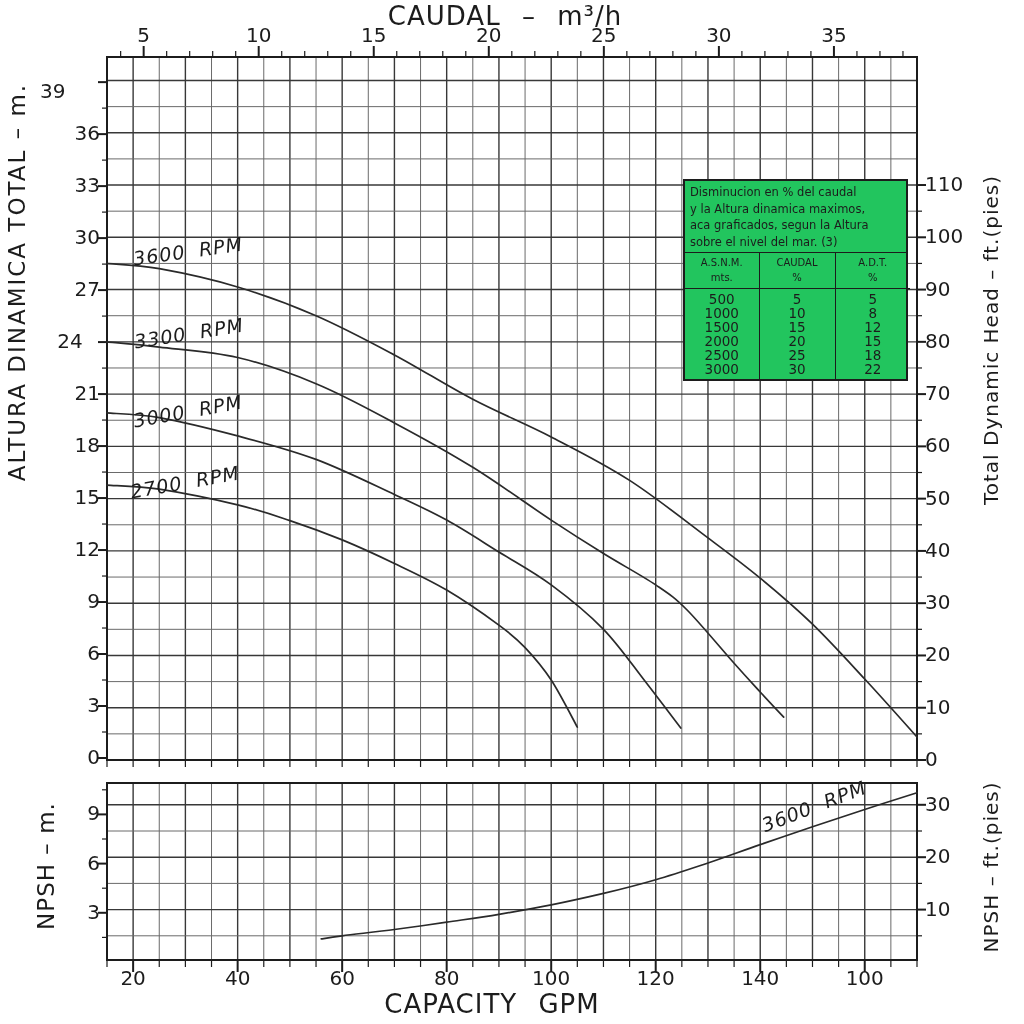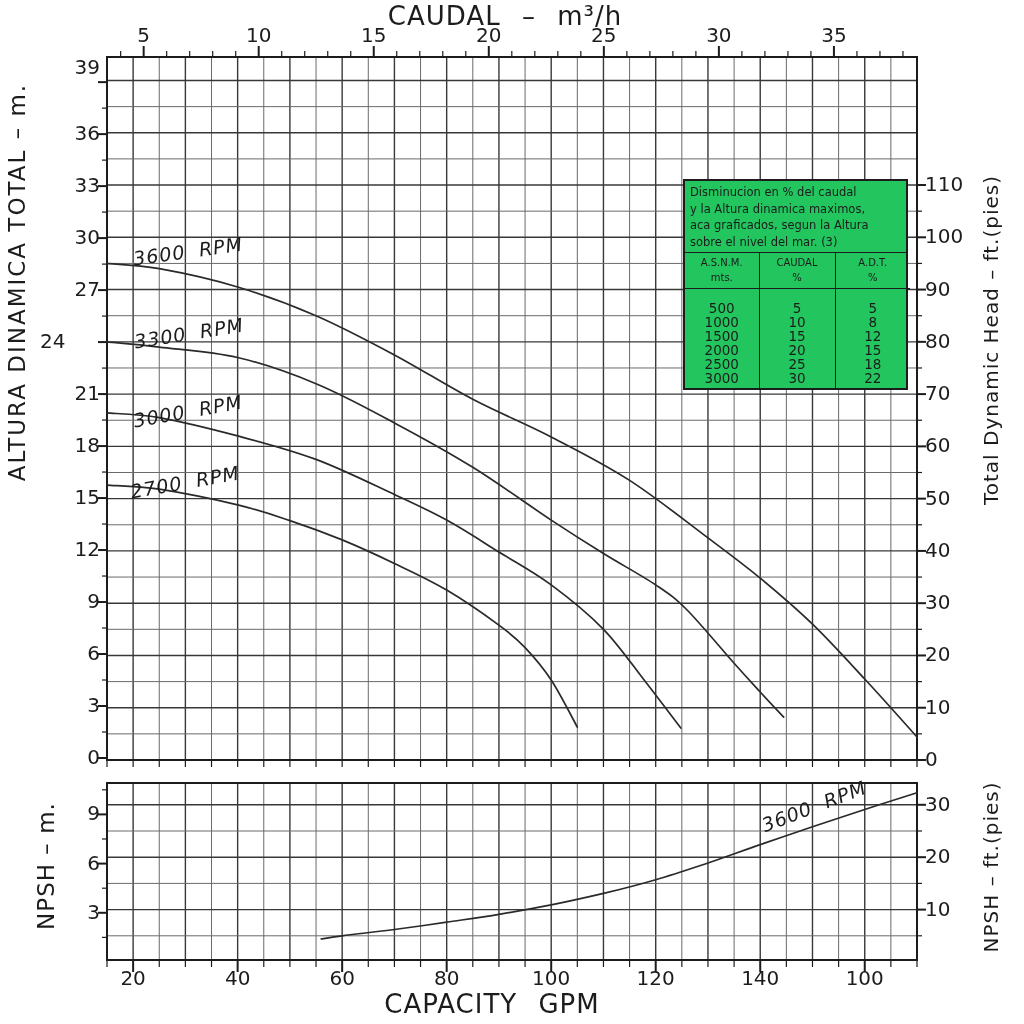--- a/index.html
+++ b/index.html
@@ -16,21 +16,21 @@
            border:2px solid #1c1c1c;display:flex;align-items:center;justify-content:center;
            font-size:20px;letter-spacing:0.5px;}
   .inset{position:absolute;left:683px;top:179px;width:225px;background:#22c55e;border:2px solid #1c1c1c;
          box-sizing:border-box;}
   .inset .note{font-size:11.5px;line-height:16.5px;padding:3px 4px 2px 5px;border-bottom:1px solid #1c1c1c;}
   .inset table{border-collapse:collapse;table-layout:fixed;width:100%;}
   .inset th{font-size:10px;line-height:15px;font-weight:normal;text-align:center;padding:2px 0 3px 0;
             border-bottom:1px solid #1c1c1c;margin-left:47px;}
   .inset th+th,.inset td+td{border-left:1px solid #1c1c1c;}
   .inset td{font-size:13.5px;line-height:14px;text-align:center;padding:0;}
-  .inset tr.first td{padding-top:12px;}
+  .inset tr.first td{padding-top:3px;}
   .inset tr.last td{padding-bottom:3px;}
 </style>
 </head>
 <body>
 
 <div class="stage">
 
   <svg id="canvas" width="1024" height="1024">
       <line x1="107" y1="57" x2="107" y2="760" stroke="#6a6a6a" stroke-width="1"></line>
       <line x1="107" y1="783" x2="107" y2="960" stroke="#6a6a6a" stroke-width="1"></line>
@@ -388,26 +388,26 @@
       <div class="ticklabel" style="left: 730.226px; top: 968px; width: 60px; text-align: center;">140</div>
       <div class="ticklabel" style="left: 834.742px; top: 968px; width: 60px; text-align: center;">100</div>
       <div class="ticklabel" style="left: 40px; top: 747px; width: 60px; text-align: right;">0</div>
       <div class="ticklabel" style="left: 40px; top: 695.01px; width: 60px; text-align: right;">3</div>
       <div class="ticklabel" style="left: 40px; top: 643.02px; width: 60px; text-align: right;">6</div>
       <div class="ticklabel" style="left: 40px; top: 591.03px; width: 60px; text-align: right;">9</div>
       <div class="ticklabel" style="left: 40px; top: 539.04px; width: 60px; text-align: right;">12</div>
       <div class="ticklabel" style="left: 40px; top: 487.05px; width: 60px; text-align: right;">15</div>
       <div class="ticklabel" style="left: 40px; top: 435.06px; width: 60px; text-align: right;">18</div>
       <div class="ticklabel" style="left: 40px; top: 383.07px; width: 60px; text-align: right;">21</div>
-      <div class="ticklabel" style="left: 40px; top: 331.08px; width: 60px; text-align: left;">24</div>
+      <div class="ticklabel" style="left: 40px; top: 331.08px; width: 60px; text-align: center;">24</div>
       <div class="ticklabel" style="left: 40px; top: 279.09px; width: 60px; text-align: right;">27</div>
       <div class="ticklabel" style="left: 40px; top: 227.1px; width: 60px; text-align: right;">30</div>
       <div class="ticklabel" style="left: 40px; top: 175.11px; width: 60px; text-align: right;">33</div>
       <div class="ticklabel" style="left: 40px; top: 123.12px; width: 60px; text-align: right;">36</div>
-      <div class="ticklabel" style="left: 40px; top: 57px; width: 60px; text-align: right;">39</div>
+      <div class="ticklabel" style="left: 40px; top: 81px; width: 60px; text-align: left;">39</div>
       <div class="ticklabel" style="left: 925px; top: 749px; width: 60px;">0</div>
       <div class="ticklabel" style="left: 925px; top: 696.73px; width: 60px;">10</div>
       <div class="ticklabel" style="left: 925px; top: 644.46px; width: 60px;">20</div>
       <div class="ticklabel" style="left: 925px; top: 592.19px; width: 60px;">30</div>
       <div class="ticklabel" style="left: 925px; top: 539.92px; width: 60px;">40</div>
       <div class="ticklabel" style="left: 925px; top: 487.65px; width: 60px;">50</div>
       <div class="ticklabel" style="left: 925px; top: 435.38px; width: 60px;">60</div>
       <div class="ticklabel" style="left: 925px; top: 383.11px; width: 60px;">70</div>
       <div class="ticklabel" style="left: 925px; top: 330.84px; width: 60px;">80</div>
       <div class="ticklabel" style="left: 925px; top: 278.57px; width: 60px;">90</div>

